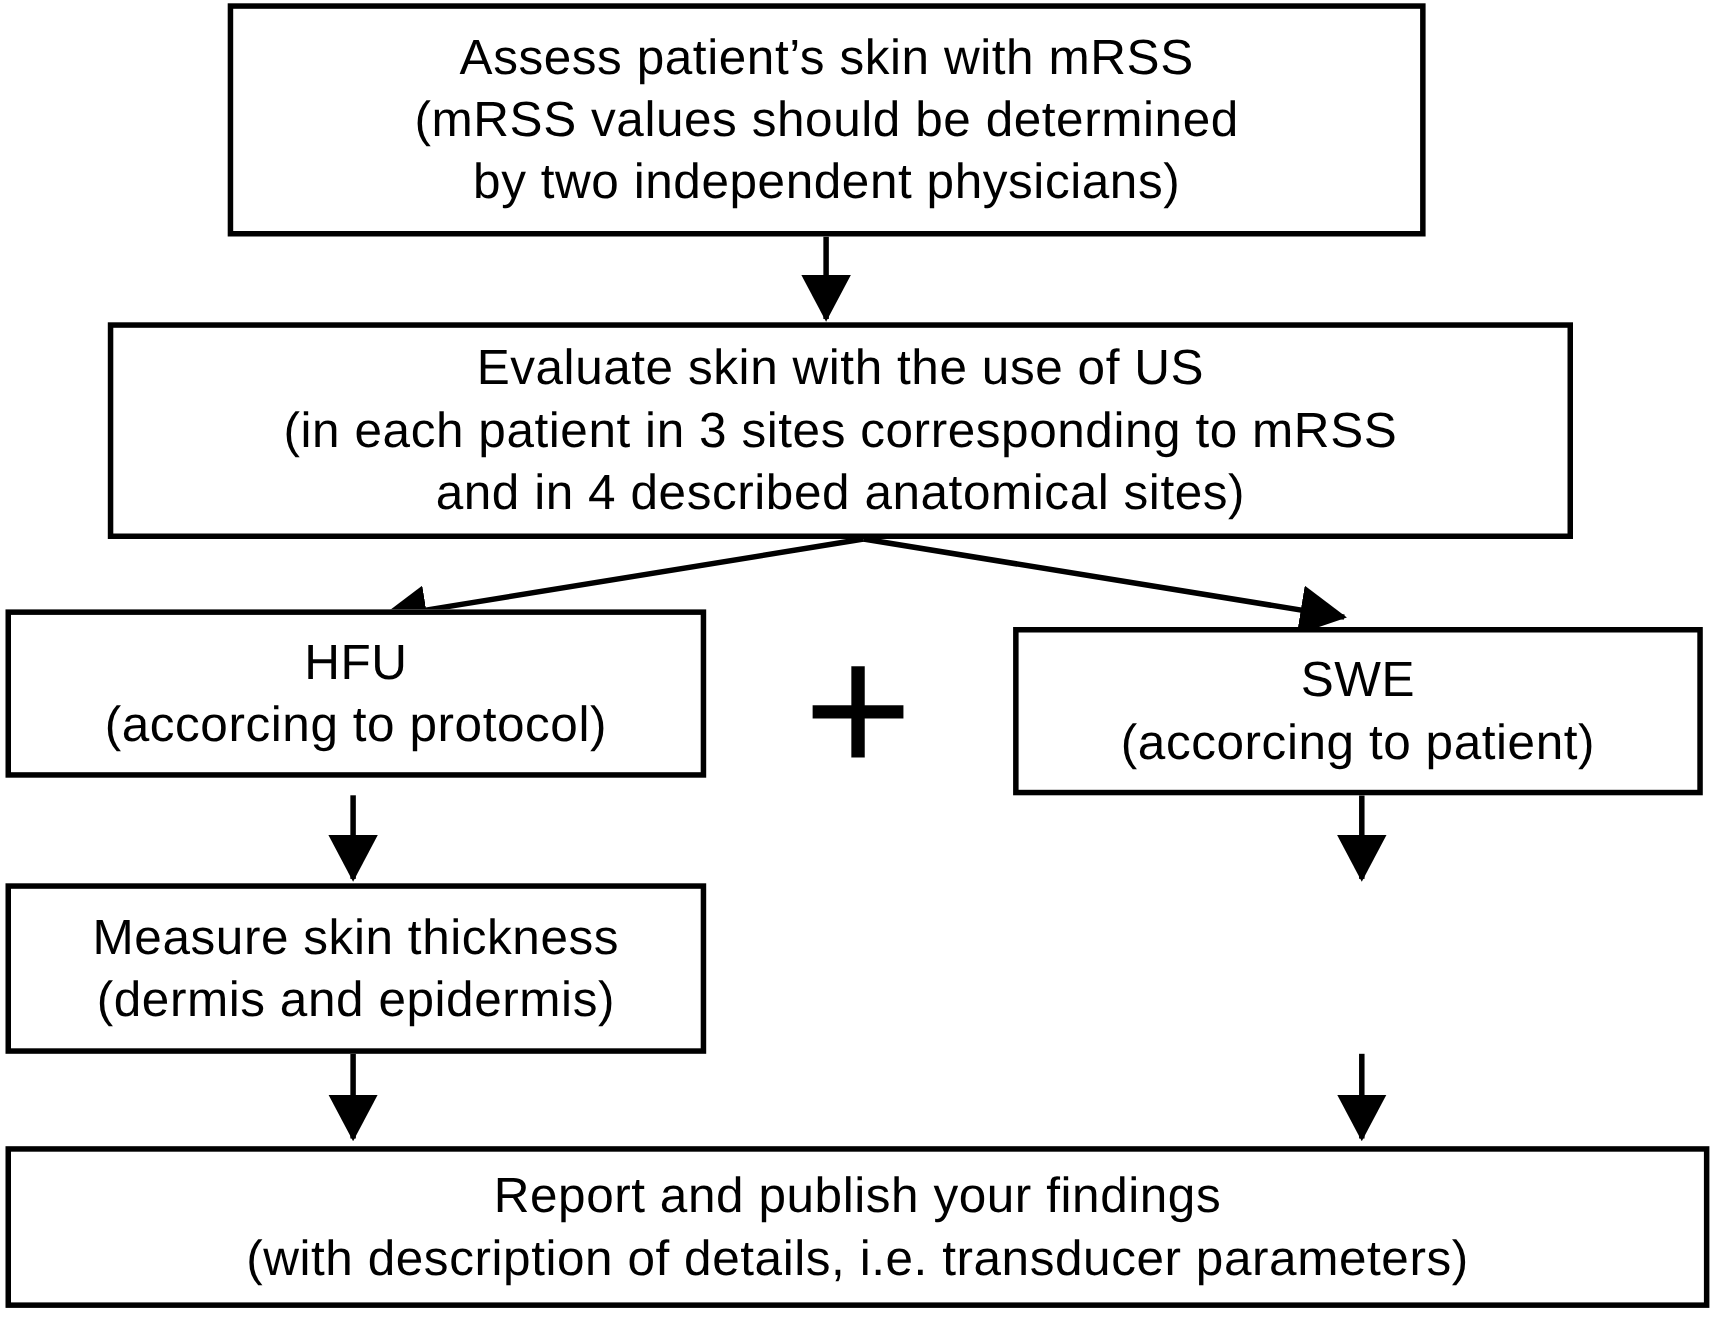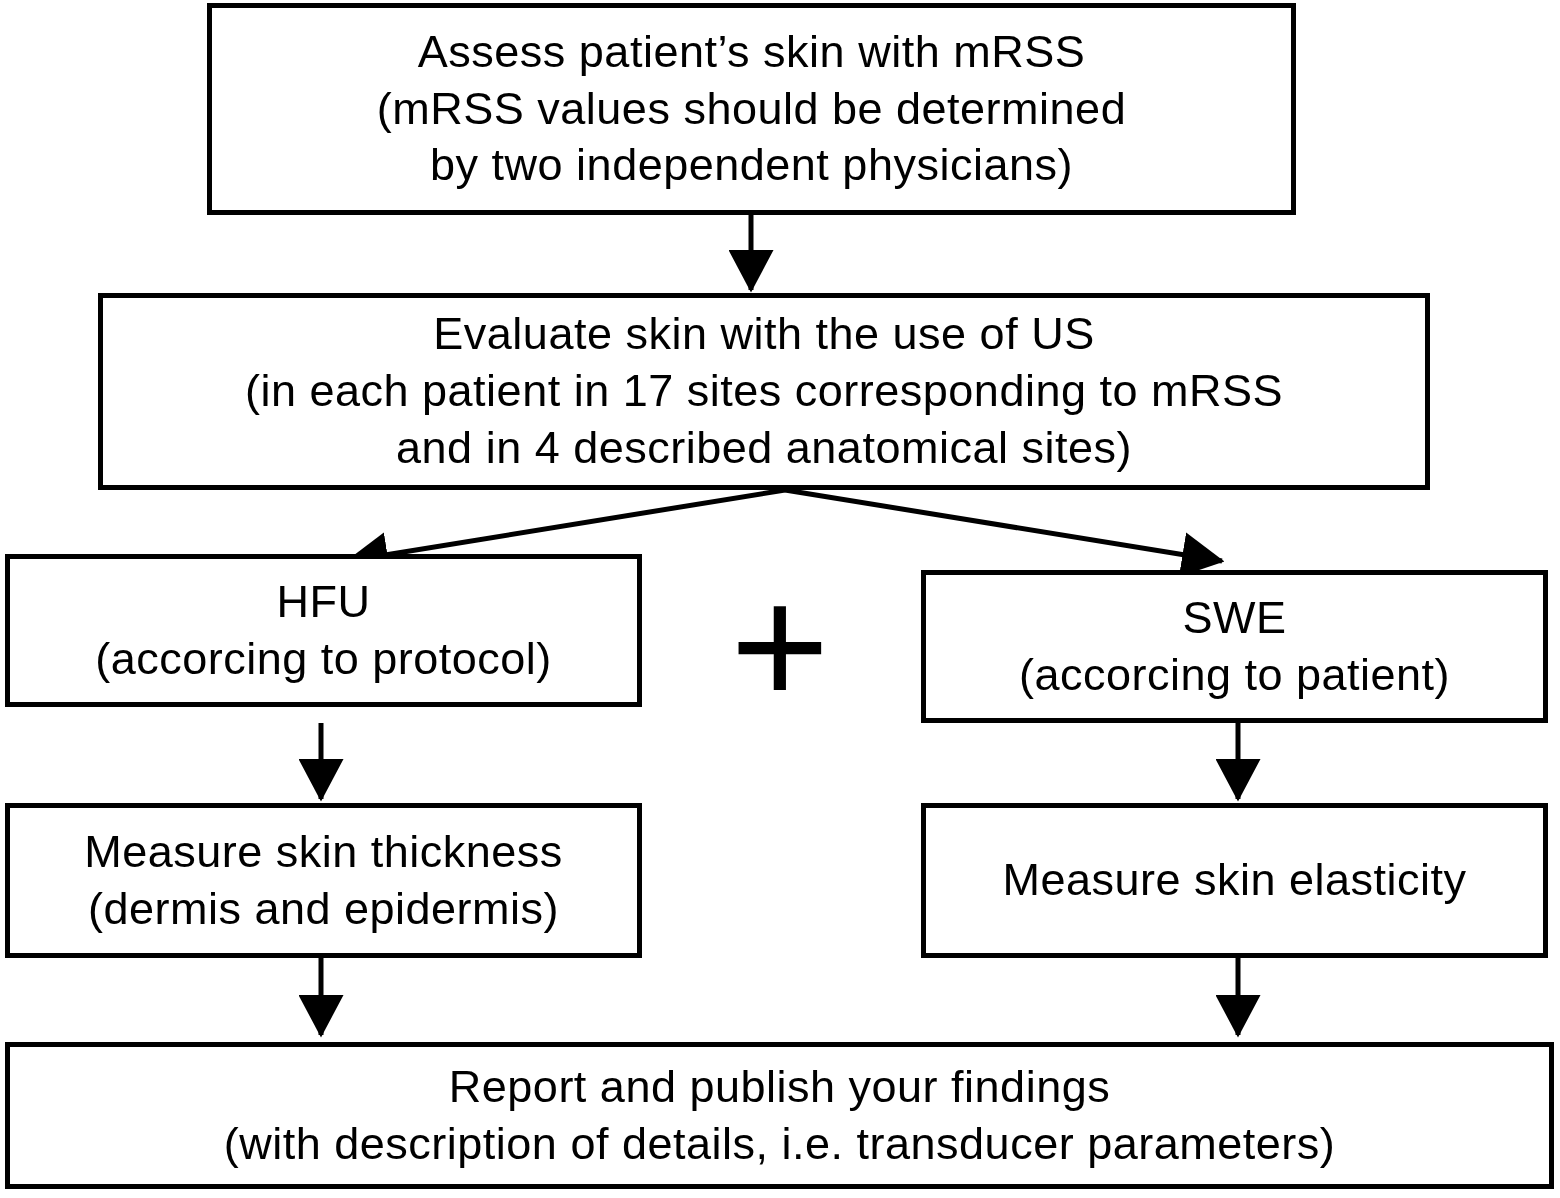--- a/index.html
+++ b/index.html
@@ -76,32 +76,31 @@
     <line x1="1238" y1="723" x2="1238" y2="799" stroke="#000000" stroke-width="5" marker-end="url(#ah)"></line>
     <line x1="321" y1="958" x2="321" y2="1035" stroke="#000000" stroke-width="5" marker-end="url(#ah)"></line>
     <line x1="1238" y1="958" x2="1238" y2="1035" stroke="#000000" stroke-width="5" marker-end="url(#ah)"></line>
   </svg>
 
   <div class="node" id="node-assess">Assess patient’s skin with mRSS
 (mRSS values should be determined
 by two independent physicians)</div>
 
   <div class="node" id="node-evaluate">Evaluate skin with the use of US
-(in each patient in 17 sites corresponding to mRSS
+(in each patient in 3 sites corresponding to mRSS
 and in 4 described anatomical sites)</div>
 
   <div class="node" id="node-hfu">HFU
 (accorcing to protocol)</div>
 
   <div class="plus">+</div>
 
   <div class="node" id="node-swe">SWE
 (accorcing to patient)</div>
 
   <div class="node" id="node-thickness">Measure skin thickness
 (dermis and epidermis)</div>
 
-  <div class="node" id="node-elasticity">Measure skin elasticity</div>
 
   <div class="node" id="node-report">Report and publish your findings
 (with description of details, i.e. transducer parameters)</div>
 
 </div>
 
 </body></html>

